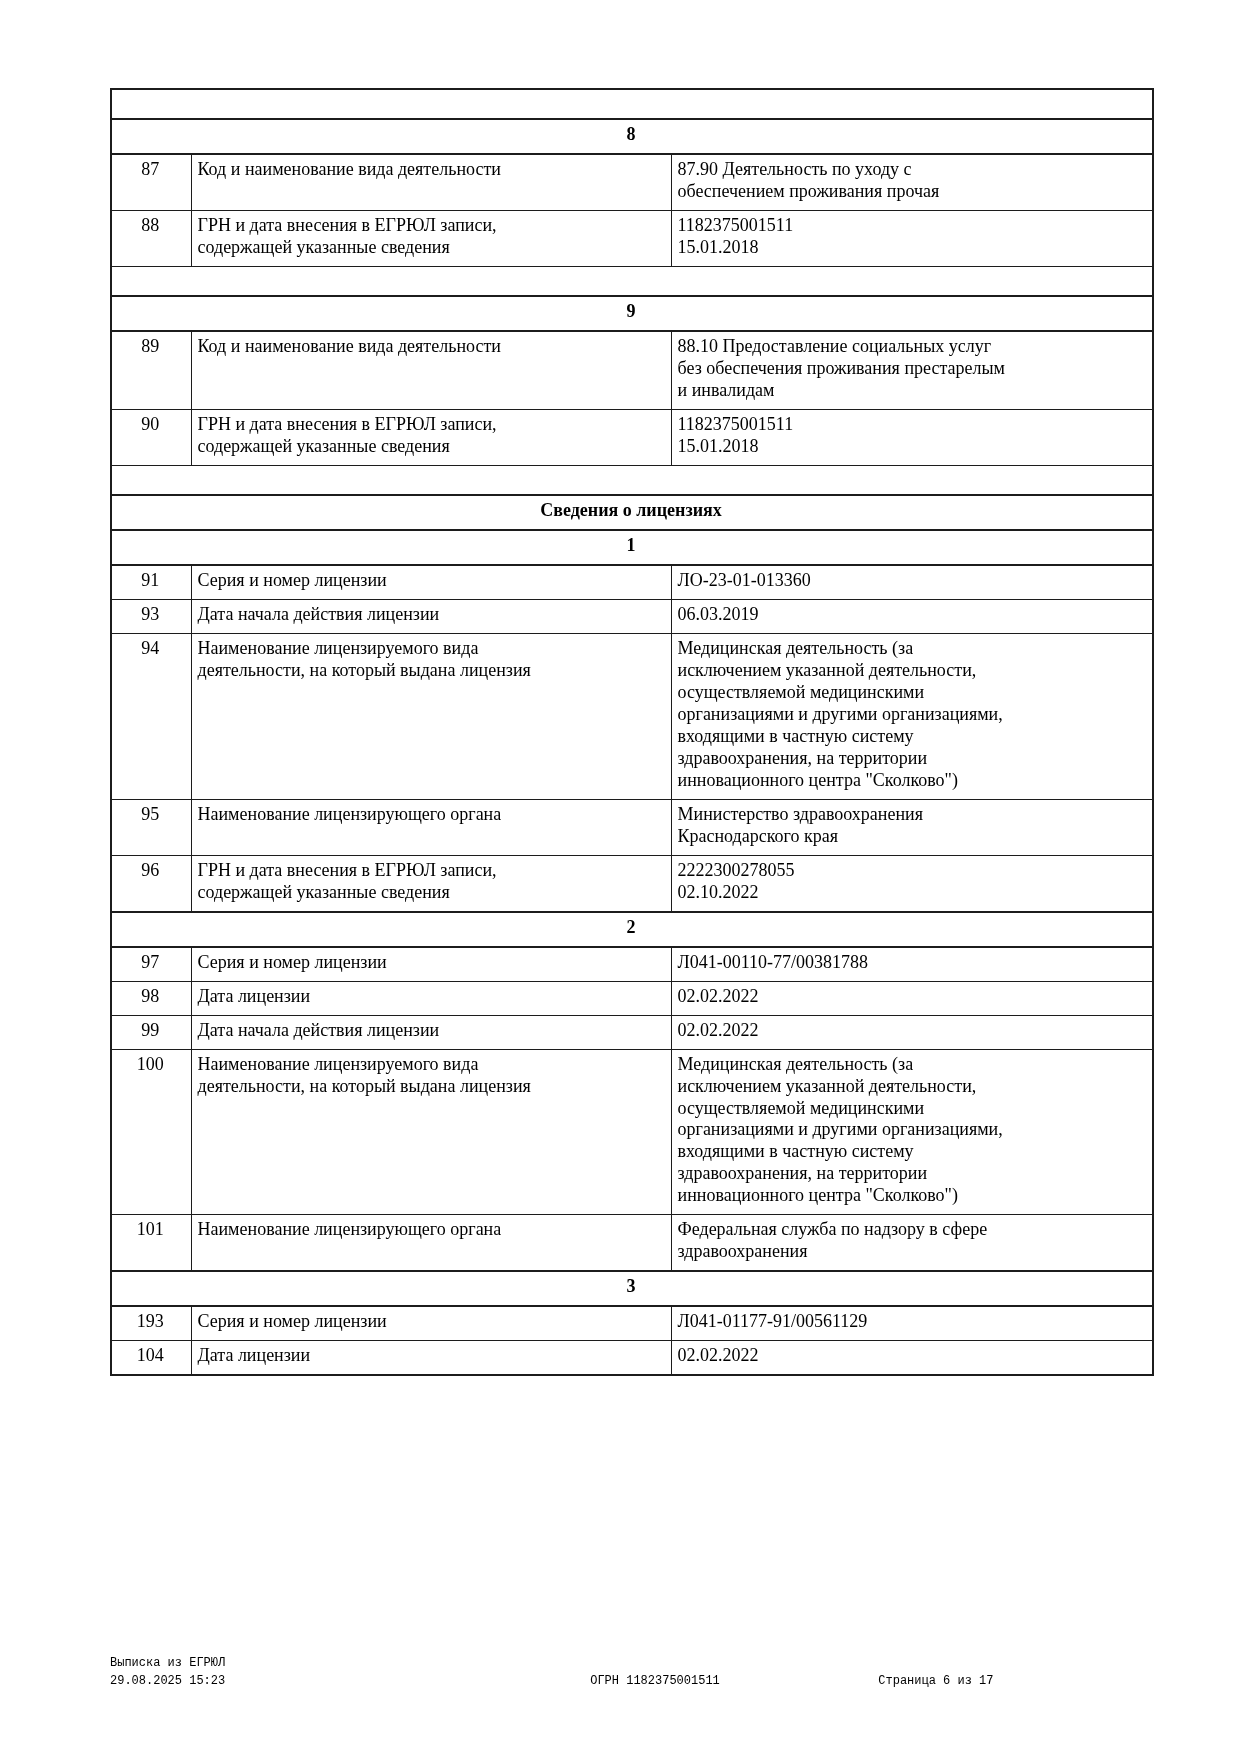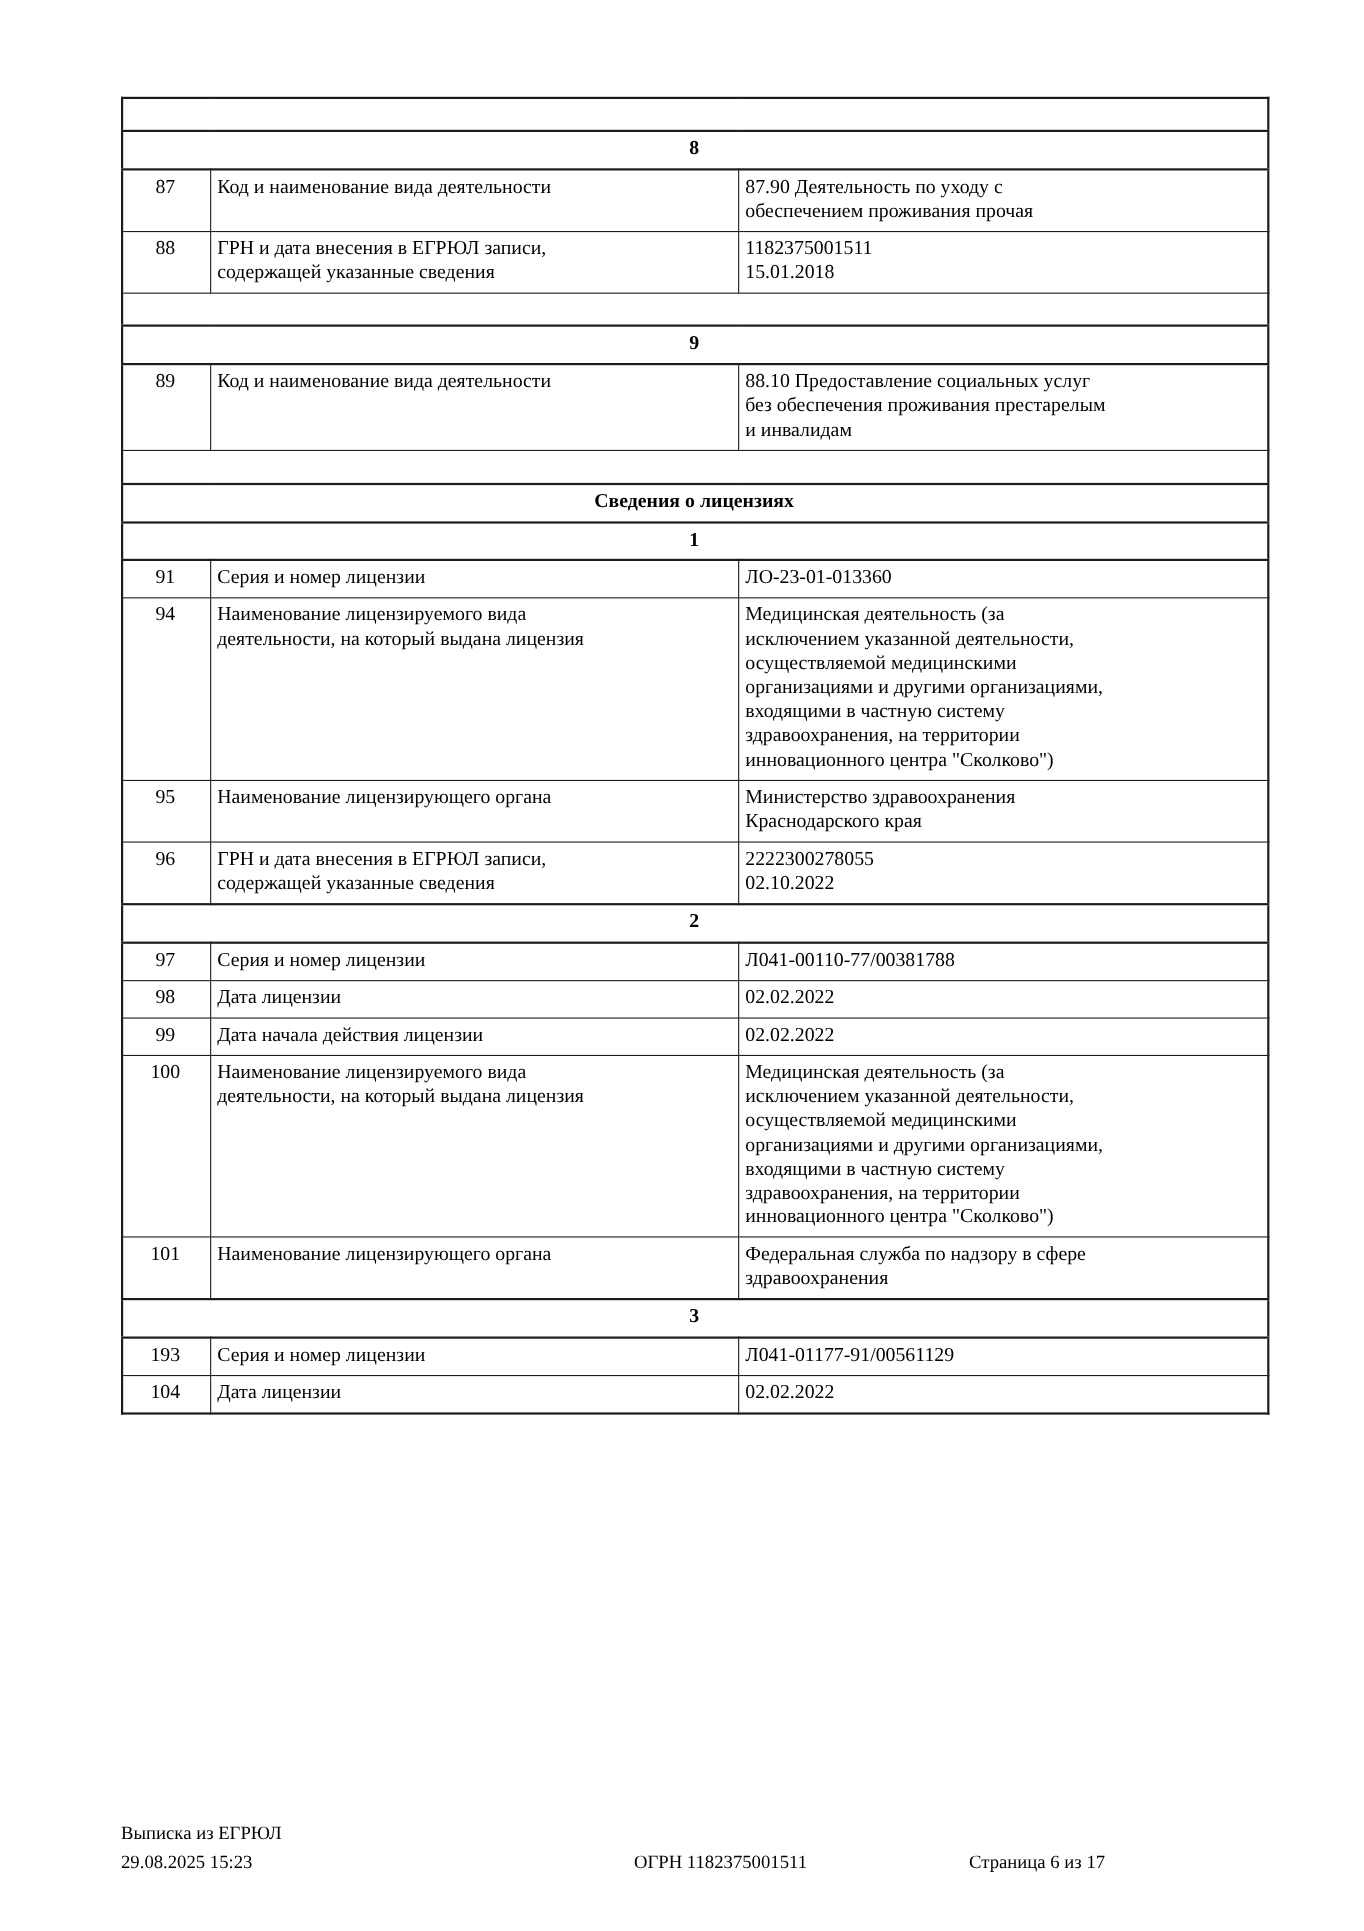--- a/index.html
+++ b/index.html
@@ -41,22 +41,23 @@
     border-top-width: 2px;
     border-bottom-width: 2px;
     height: 33px;
     white-space: normal;
   }
   .footer {
     position: absolute;
     left: 110px;
     top: 1654px;
     width: 1042px;
-    font-size: 17px;
+    font-size: 12px;
     line-height: 1.5;
+    font-family: Liberation Mono, monospace;
   }
   .footer-line2 {
     display: grid;
     grid-template-columns: 1fr auto 1fr;
     align-items: baseline;
   }
   .footer-line2 .right { text-align: center; }
   .footer-line2 .center { text-align: center; margin-left: 48px; }
 </style>
 </head>
@@ -96,33 +97,45 @@
         <tr class="section">
           <td colspan="3">9</td>
         </tr>
         <tr>
           <td class="num">89</td>
           <td class="label">Код и наименование вида деятельности</td>
           <td class="value">88.10 Предоставление социальных услуг
 без обеспечения проживания престарелым
 и инвалидам</td>
         </tr>
+        <tr>
+          <td class="num">90</td>
+          <td class="label">ГРН и дата внесения в ЕГРЮЛ записи,
+содержащей указанные сведения</td>
+          <td class="value">1182375001511
+15.01.2018</td>
+        </tr>
         <tr class="spacer">
           <td colspan="3"></td>
         </tr>
         <tr class="title">
           <td colspan="3">Сведения о лицензиях</td>
         </tr>
         <tr class="section">
           <td colspan="3">1</td>
         </tr>
         <tr>
           <td class="num">91</td>
           <td class="label">Серия и номер лицензии</td>
           <td class="value">ЛО-23-01-013360</td>
+        </tr>
+        <tr>
+          <td class="num">93</td>
+          <td class="label">Дата начала действия лицензии</td>
+          <td class="value">06.03.2019</td>
         </tr>
         <tr>
           <td class="num">94</td>
           <td class="label">Наименование лицензируемого вида
 деятельности, на который выдана лицензия</td>
           <td class="value">Медицинская деятельность (за
 исключением указанной деятельности,
 осуществляемой медицинскими
 организациями и другими организациями,
 входящими в частную систему

